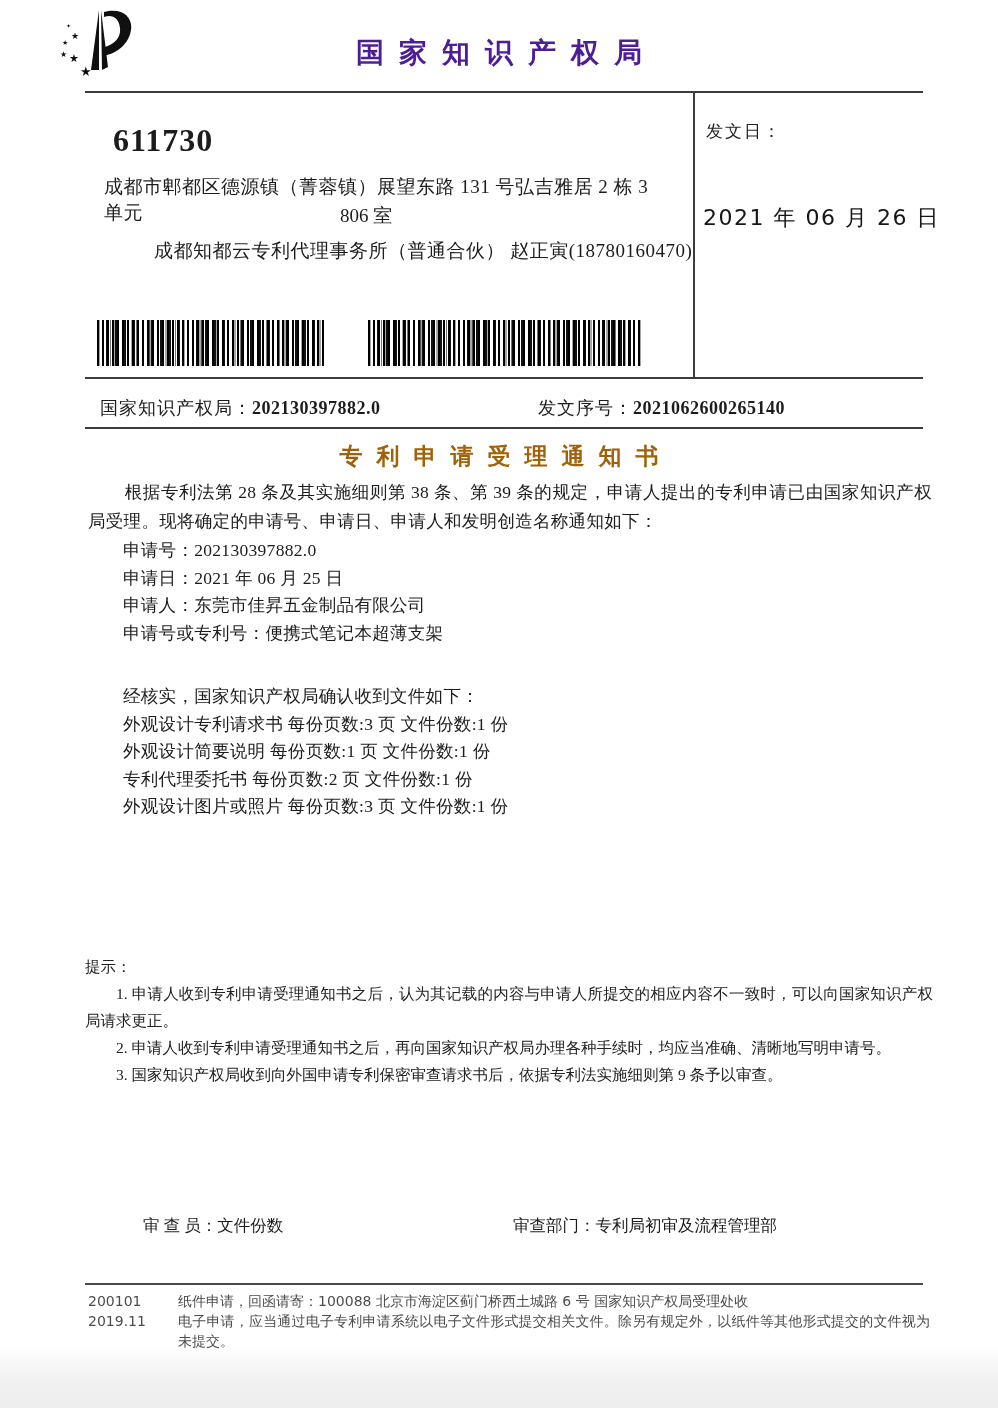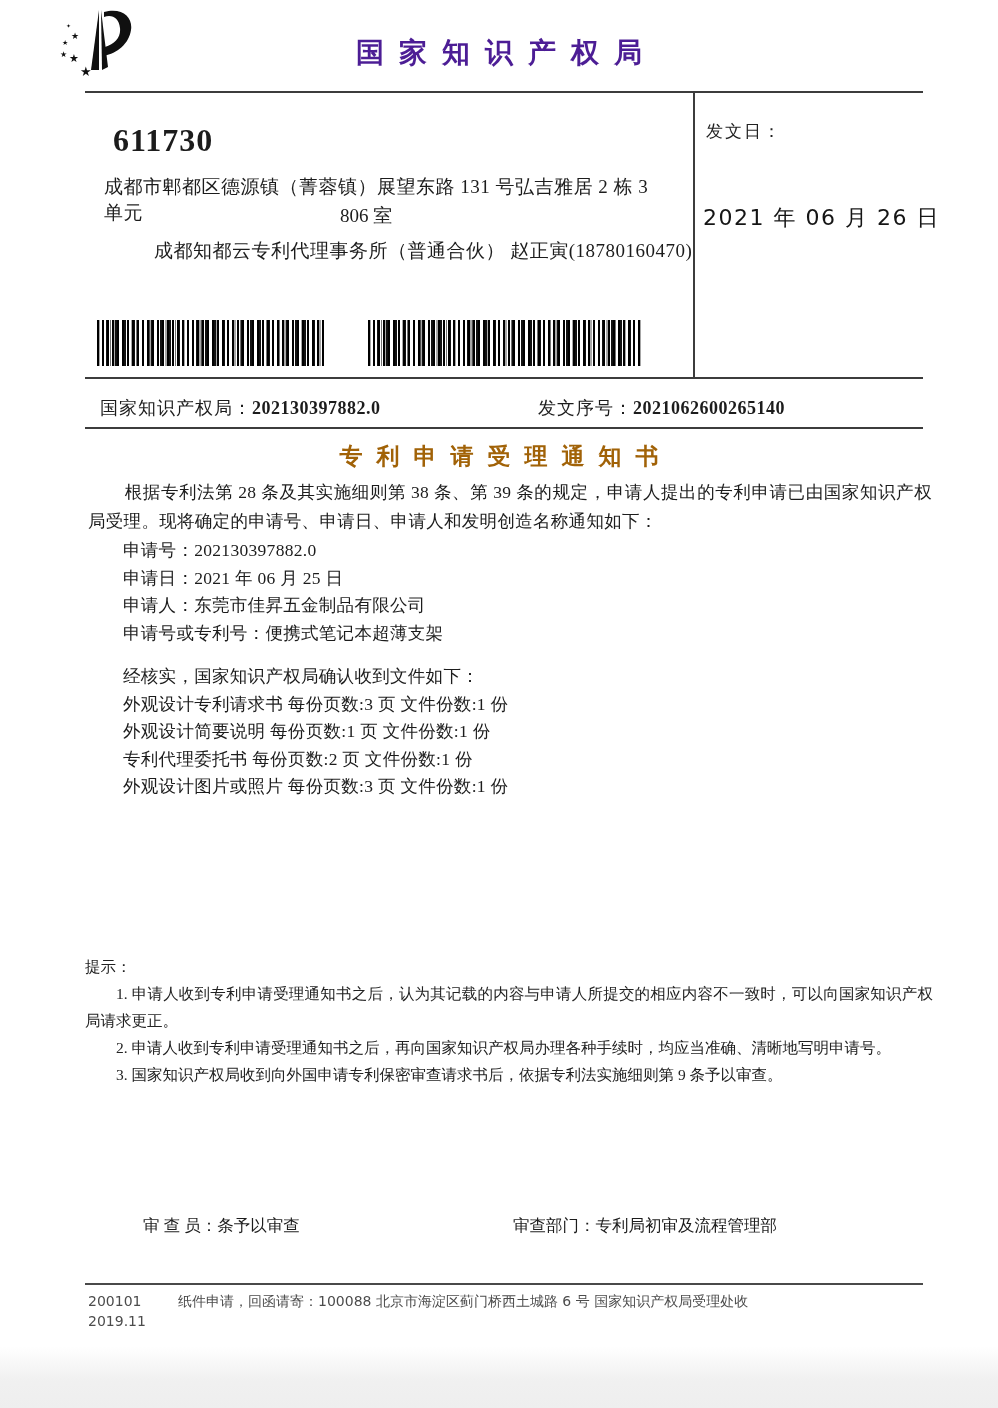--- a/index.html
+++ b/index.html
@@ -58,21 +58,21 @@
   .notice-title{
     top:441px;left:0;right:0;text-align:center;
     font-size:23px;font-weight:bold;letter-spacing:14px;text-indent:14px;color:#a16207;
   }
   .intro{
     top:478px;left:88px;width:844px;
     font-size:17.5px;line-height:29px;
     text-align:justify;text-indent:2.1em;letter-spacing:0.3px;
   }
   .detail-lines{top:537px;left:123px;font-size:17.5px;line-height:27.5px;letter-spacing:0.3px;}
-  .received{top:663px;left:123px;font-size:17.5px;line-height:27.5px;letter-spacing:0.3px;}
+  .received{top:683px;left:123px;font-size:17.5px;line-height:27.5px;letter-spacing:0.3px;}
   
   .tips{top:953px;left:85px;width:848px;font-size:15.5px;line-height:27px;color:#222;}
   .tips p{margin:0;text-indent:2em;text-align:justify;}
   .tips .tips-heading{text-indent:0;}
   
   .signoff{top:1215px;left:0;width:998px;font-size:16.5px;}
   .examiner-group{position:absolute;left:143px;top:0;}
   .department-group{position:absolute;left:513px;top:0;}
   
   .footer{font-family:"DejaVu Sans","Liberation Sans",sans-serif;color:#4c4c4c;font-size:14px;line-height:20px;}
@@ -153,28 +153,29 @@
 
   <div class="abs tips">
     <p class="tips-heading">提示：</p>
     <p>1. 申请人收到专利申请受理通知书之后，认为其记载的内容与申请人所提交的相应内容不一致时，可以向国家知识产权局请求更正。</p>
     <p>2. 申请人收到专利申请受理通知书之后，再向国家知识产权局办理各种手续时，均应当准确、清晰地写明申请号。</p>
     <p>3. 国家知识产权局收到向外国申请专利保密审查请求书后，依据专利法实施细则第 9 条予以审查。</p>
   </div>
 
   <div class="abs signoff">
     <span class="examiner-group">
-      <span>审 查 员：</span><span>条予以审查</span>
+      <span>审 查 员：</span><span>文件份数</span>
     </span>
     <span class="department-group">
       <span>审查部门：</span><span>专利局初审及流程管理部</span>
     </span>
   </div>
 
   <div class="abs hrule rule-footer"></div>
   <div class="abs footer form-code">200101</div>
   <div class="abs footer form-date">2019.11</div>
   <div class="abs footer footer-text">
     <div>纸件申请，回函请寄：100088  北京市海淀区蓟门桥西土城路 6 号   国家知识产权局受理处收</div>
+    <div>电子申请，应当通过电子专利申请系统以电子文件形式提交相关文件。除另有规定外，以纸件等其他形式提交的文件视为未提交。</div>
   </div>
 
   <div class="abs bottom-shade"></div>
 </div>
 
 </body></html>

